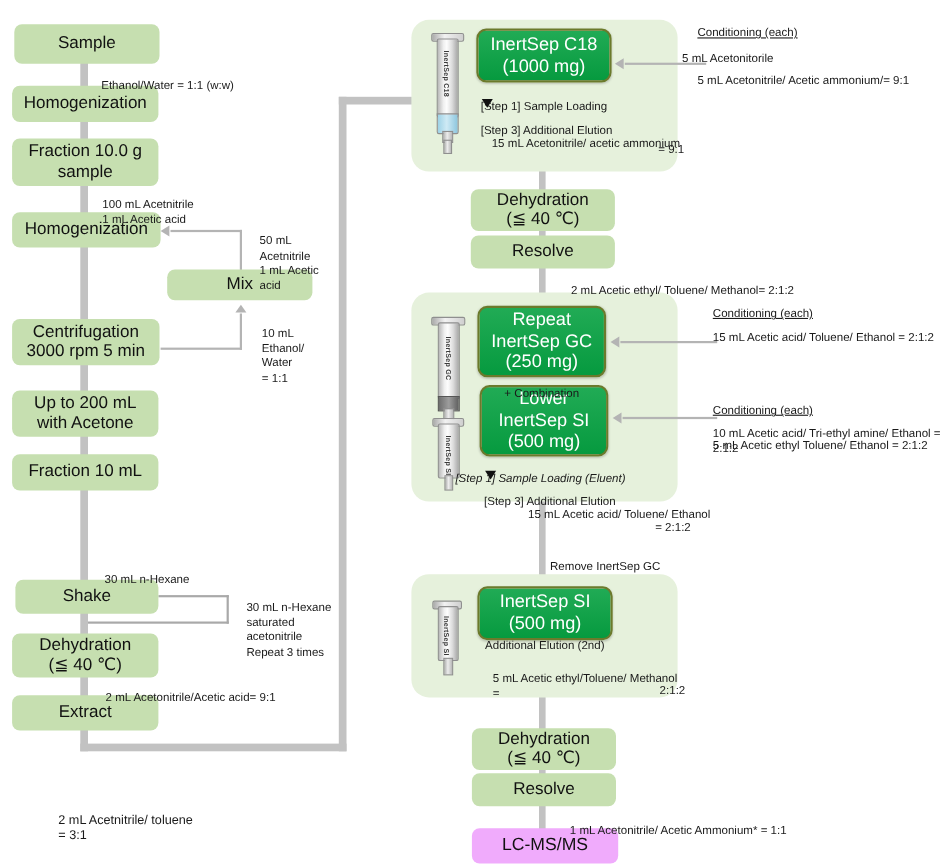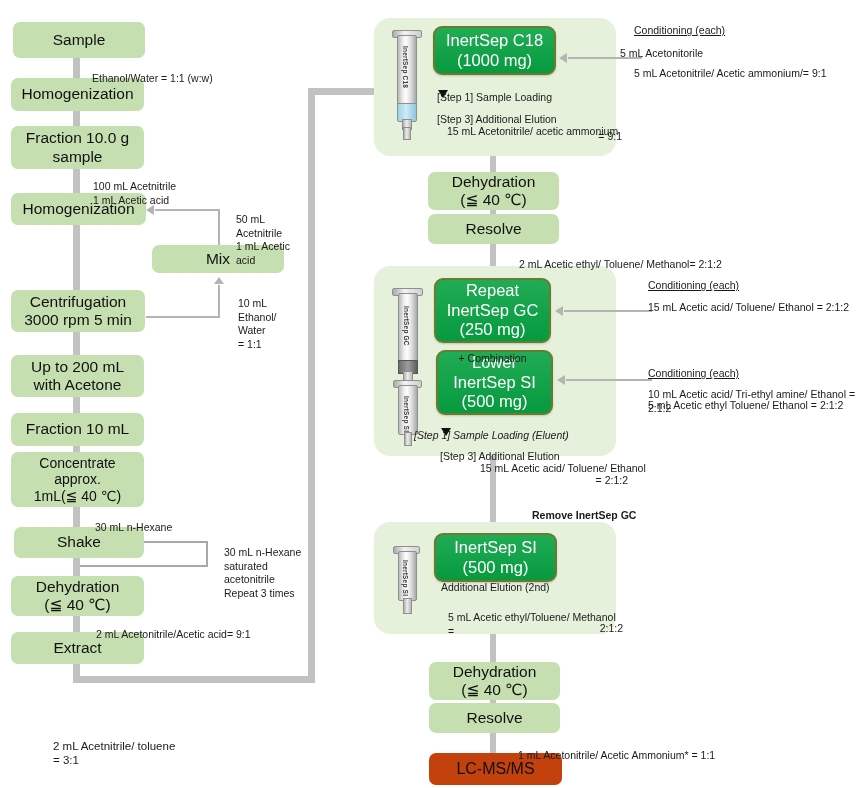--- a/index.html
+++ b/index.html
@@ -26,21 +26,21 @@
     align-items:center;
     justify-content:center;
     text-align:center;
     font-size:15.5px;
     line-height:1.18;
     color:#111;
     z-index:4;
   }
   
   .obox{
-    background:#c2410c;
+    background:#f0abfc;
     border-radius:7px;
     display:flex;
     align-items:center;
     justify-content:center;
     text-align:center;
     font-size:16px;
     color:#111;
     z-index:4;
   }
   
@@ -218,25 +218,20 @@
 
   <div class="abs pbox" style="left:11px;top:355px;width:133px;height:42px;">
     <span style="white-space:pre-line;">Up to 200 mL
 with Acetone</span>
   </div>
 
   <div class="abs pbox" style="left:11px;top:413px;width:133px;height:33px;">
     <span>Fraction 10 mL</span>
   </div>
 
-  <div class="abs pbox" style="left:11px;top:452px;width:133px;height:55px;font-size:14px;">
-    <span style="white-space:pre-line;">Concentrate
-approx.
-1mL(≦ 40 ℃)</span>
-  </div>
 
   <div class="abs note" style="left:95px;top:508px;width:190px;">
     <span>30 mL n-Hexane</span>
   </div>
 
   <div class="abs pbox" style="left:14px;top:527px;width:130px;height:31px;">
     <span>Shake</span>
   </div>
 
   <div class="abs hair" style="left:144px;top:541px;width:64px;height:2px;"></div>
@@ -386,21 +381,21 @@
   <div class="abs note ul" style="left:648px;top:354px;width:220px;">
     <span>Conditioning (each)</span>
   </div>
   <div class="abs note" style="left:648px;top:375px;width:210px;">
     <span>10 mL Acetic acid/ Tri-ethyl amine/ Ethanol = 2:1:2</span>
   </div>
   <div class="abs note" style="left:648px;top:386px;width:210px;">
     <span>5 mL Acetic ethyl Toluene/ Ethanol = 2:1:2</span>
   </div>
 
-  <div class="abs note" style="left:532px;top:496px;width:220px;font-weight:bold;">
+  <div class="abs note" style="left:500px;top:496px;width:220px;">
     <span>Remove InertSep GC</span>
   </div>
 
   <div class="abs panel" style="left:374px;top:522px;width:242px;height:112px;"></div>
 
   <div class="cart" style="left:392px;top:546px;width:30px;height:72px;">
     <div class="flange" style="left:1px;top:0px;width:25px;height:6px;"></div>
     <div class="barrel" style="left:6px;top:5px;width:17px;height:48px;"></div>
     <div class="tip" style="left:11px;top:52px;width:7px;height:14px;"></div>
     <div class="vlabel" style="left:17px;top:14px;">InertSep SI</div>

